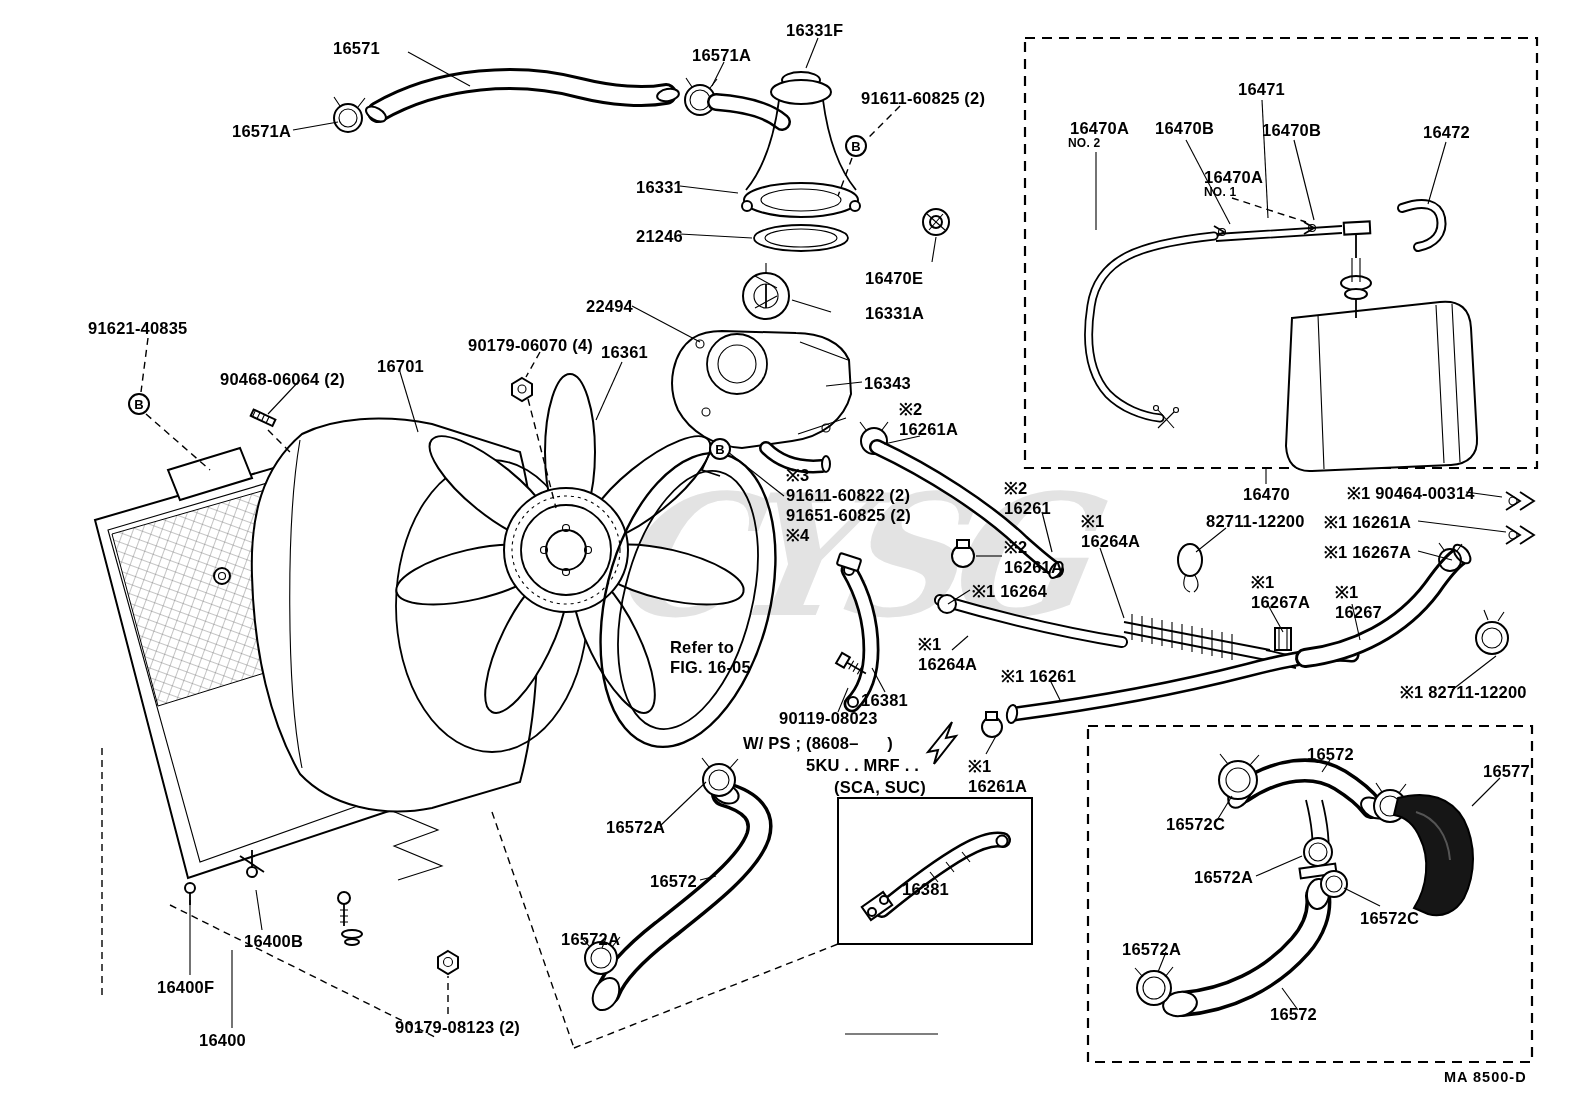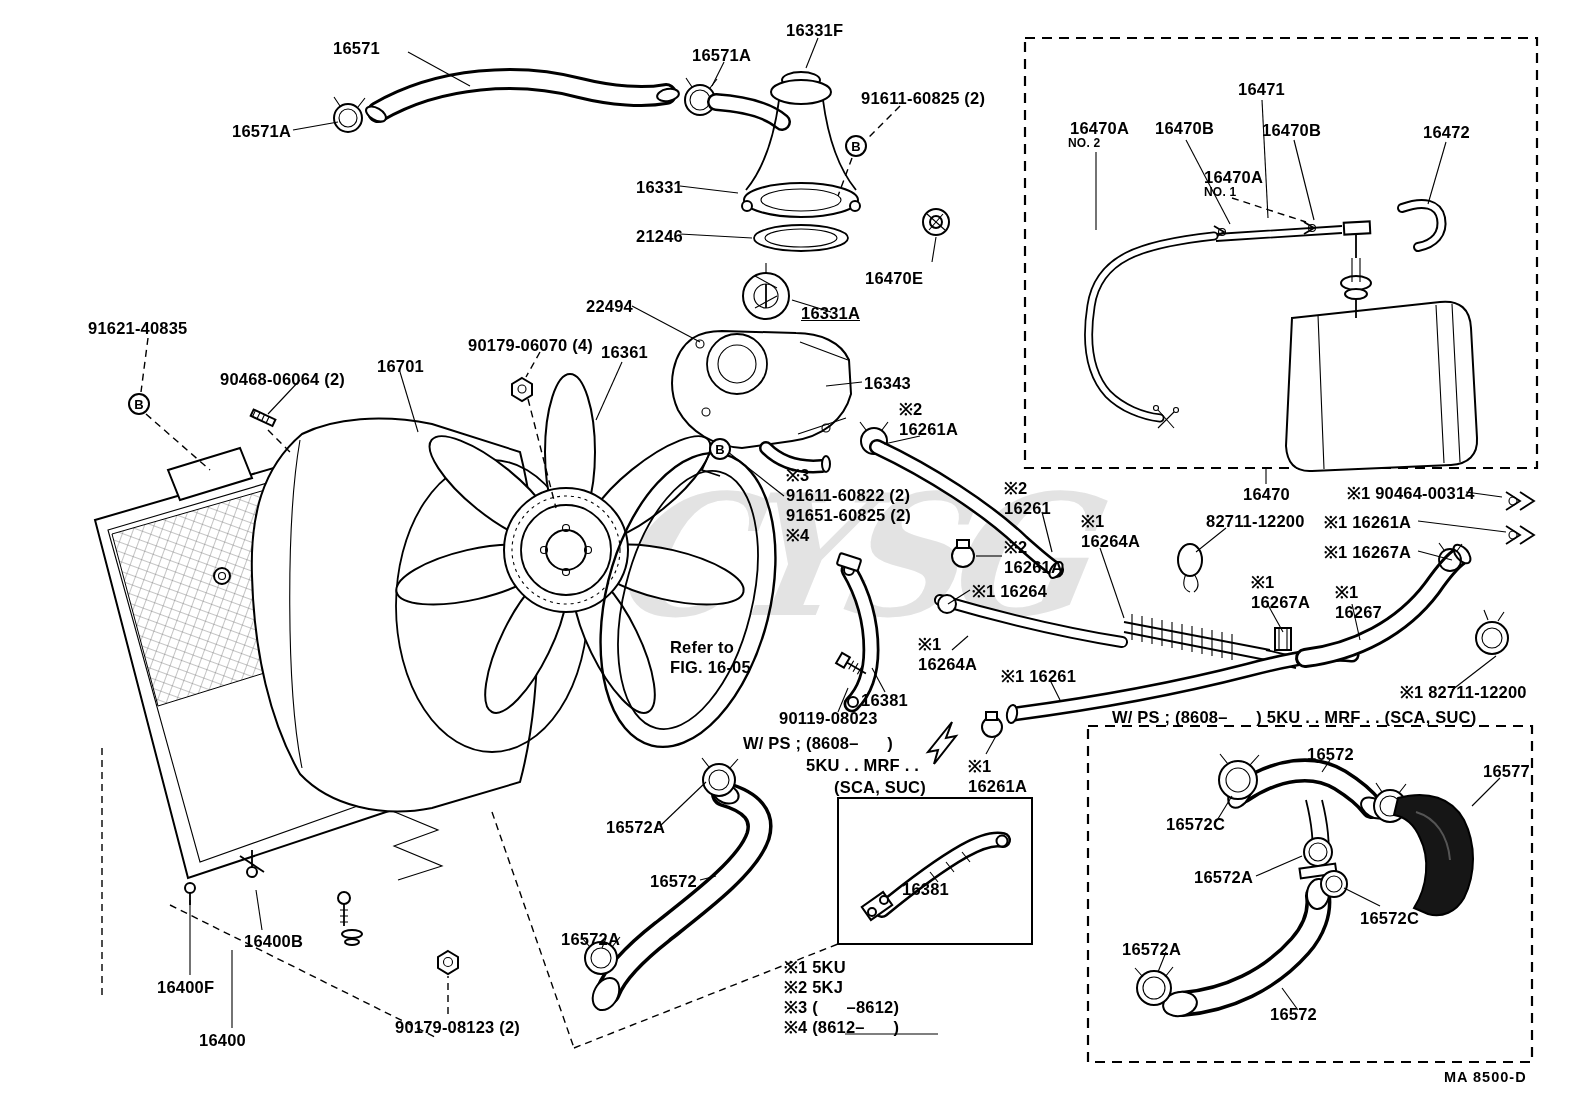--- a/index.html
+++ b/index.html
@@ -350,21 +350,21 @@
 
 <div id="label-layer">
       <div class="lbl" style="left: 333px; top: 38px;">16571</div>
       <div class="lbl" style="left: 692px; top: 45px;">16571A</div>
       <div class="lbl" style="left: 786px; top: 20px; text-align: right;">16331F</div>
       <div class="lbl" style="left: 861px; top: 88px;">91611-60825 (2)</div>
       <div class="lbl" style="left: 232px; top: 121px;">16571A</div>
       <div class="lbl" style="left: 636px; top: 177px;">16331</div>
       <div class="lbl" style="left: 636px; top: 226px;">21246</div>
       <div class="lbl" style="left: 586px; top: 296px;">22494</div>
-      <div class="lbl" style="left: 801px; top: 303px; text-decoration: underline;">16331A</div>
+      <div class="lbl" style="left: 865px; top: 303px;">16331A</div>
       <div class="lbl" style="left: 601px; top: 342px;">16361</div>
       <div class="lbl" style="left: 468px; top: 335px;">90179-06070 (4)</div>
       <div class="lbl" style="left: 88px; top: 318px;">91621-40835</div>
       <div class="lbl" style="left: 220px; top: 369px;">90468-06064 (2)</div>
       <div class="lbl" style="left: 377px; top: 356px;">16701</div>
       <div class="lbl" style="left: 864px; top: 373px;">16343</div>
       <div class="lbl" style="left: 899px; top: 399px;">※2
 16261A</div>
       <div class="lbl" style="left: 1070px; top: 118px;">16470A</div>
       <div class="lbl sm" style="left: 1068px; top: 136px;">NO. 2</div>
@@ -399,41 +399,36 @@
 FIG. 16-05</div>
       <div class="lbl" style="left: 918px; top: 634px;">※1
 16264A</div>
       <div class="lbl" style="left: 1001px; top: 666px;">※1 16261</div>
       <div class="lbl" style="left: 1400px; top: 682px;">※1 82711-12200</div>
       <div class="lbl" style="left: 779px; top: 708px;">90119-08023</div>
       <div class="lbl" style="left: 861px; top: 690px;">16381</div>
       <div class="lbl" style="left: 743px; top: 733px;">W/ PS ; (8608–      )</div>
       <div class="lbl" style="left: 806px; top: 755px;">5KU . . MRF . .</div>
       <div class="lbl" style="left: 834px; top: 777px;">(SCA, SUC)</div>
-      <div class="lbl" style="left: 1112px; top: 707px;">W/ PS ; (8608–      ) 5KU . . MRF . . (SCA, SUC)</div>
       <div class="lbl" style="left: 968px; top: 756px;">※1
 16261A</div>
       <div class="lbl" style="left: 606px; top: 817px;">16572A</div>
       <div class="lbl" style="left: 650px; top: 871px;">16572</div>
       <div class="lbl" style="left: 902px; top: 879px;">16381</div>
       <div class="lbl" style="left: 1166px; top: 814px;">16572C</div>
       <div class="lbl" style="left: 1307px; top: 744px;">16572</div>
       <div class="lbl" style="left: 1483px; top: 761px;">16577</div>
       <div class="lbl" style="left: 1194px; top: 867px;">16572A</div>
       <div class="lbl" style="left: 1360px; top: 908px;">16572C</div>
       <div class="lbl" style="left: 561px; top: 929px;">16572A</div>
       <div class="lbl" style="left: 1122px; top: 939px;">16572A</div>
       <div class="lbl" style="left: 1270px; top: 1004px;">16572</div>
       <div class="lbl" style="left: 244px; top: 931px;">16400B</div>
       <div class="lbl" style="left: 157px; top: 977px;">16400F</div>
       <div class="lbl" style="left: 199px; top: 1030px;">16400</div>
       <div class="lbl" style="left: 395px; top: 1017px;">90179-08123 (2)</div>
-      <div class="lbl" style="left: 784px; top: 957px;">※1 5KU
-※2 5KJ
-※3 (      –8612)
-※4 (8612–      )</div>
       <div class="lbl footer" style="left: 1444px; top: 1069px;">MA 8500-D</div>
       <div class="marker" style="left: 128px; top: 393px;">B</div>
       <div class="marker" style="left: 845px; top: 135px;">B</div>
       <div class="marker" style="left: 709px; top: 438px;">B</div>
     </div>
 
 </div>
 
 </body></html>

